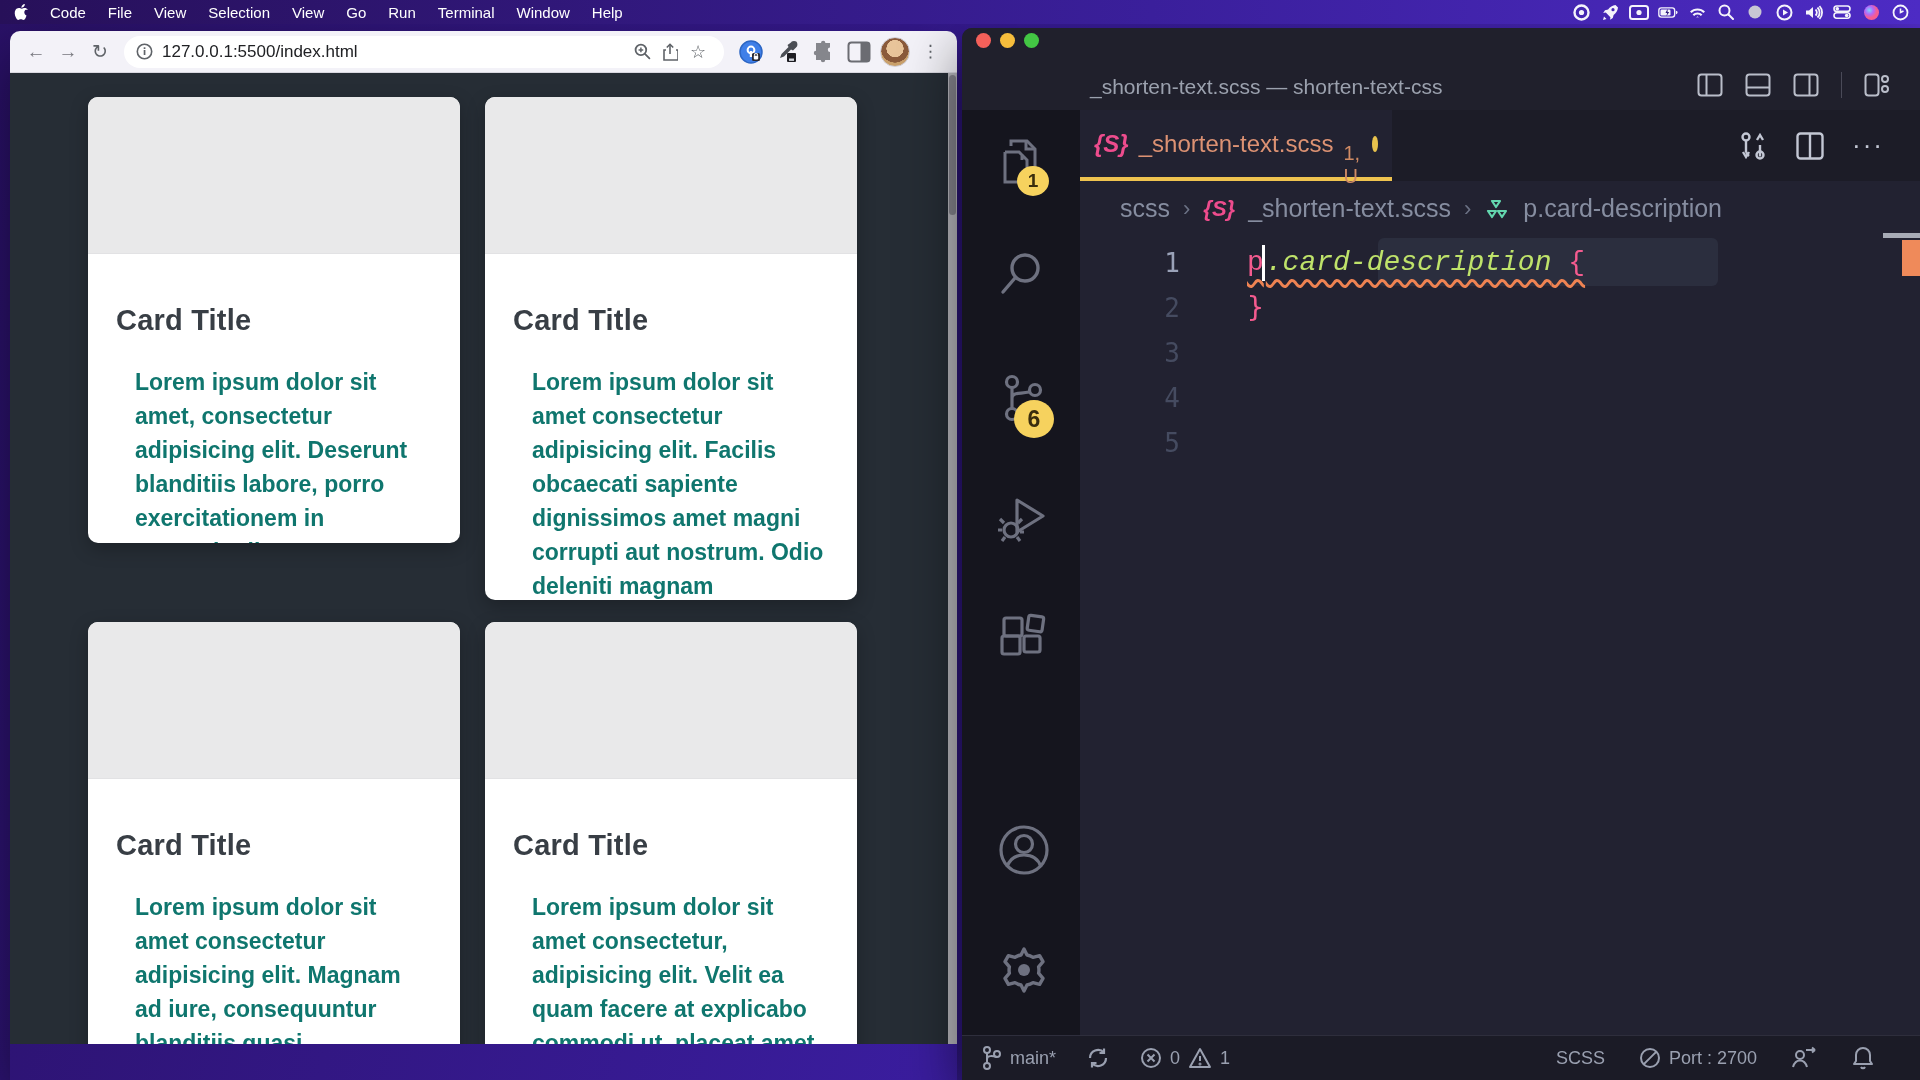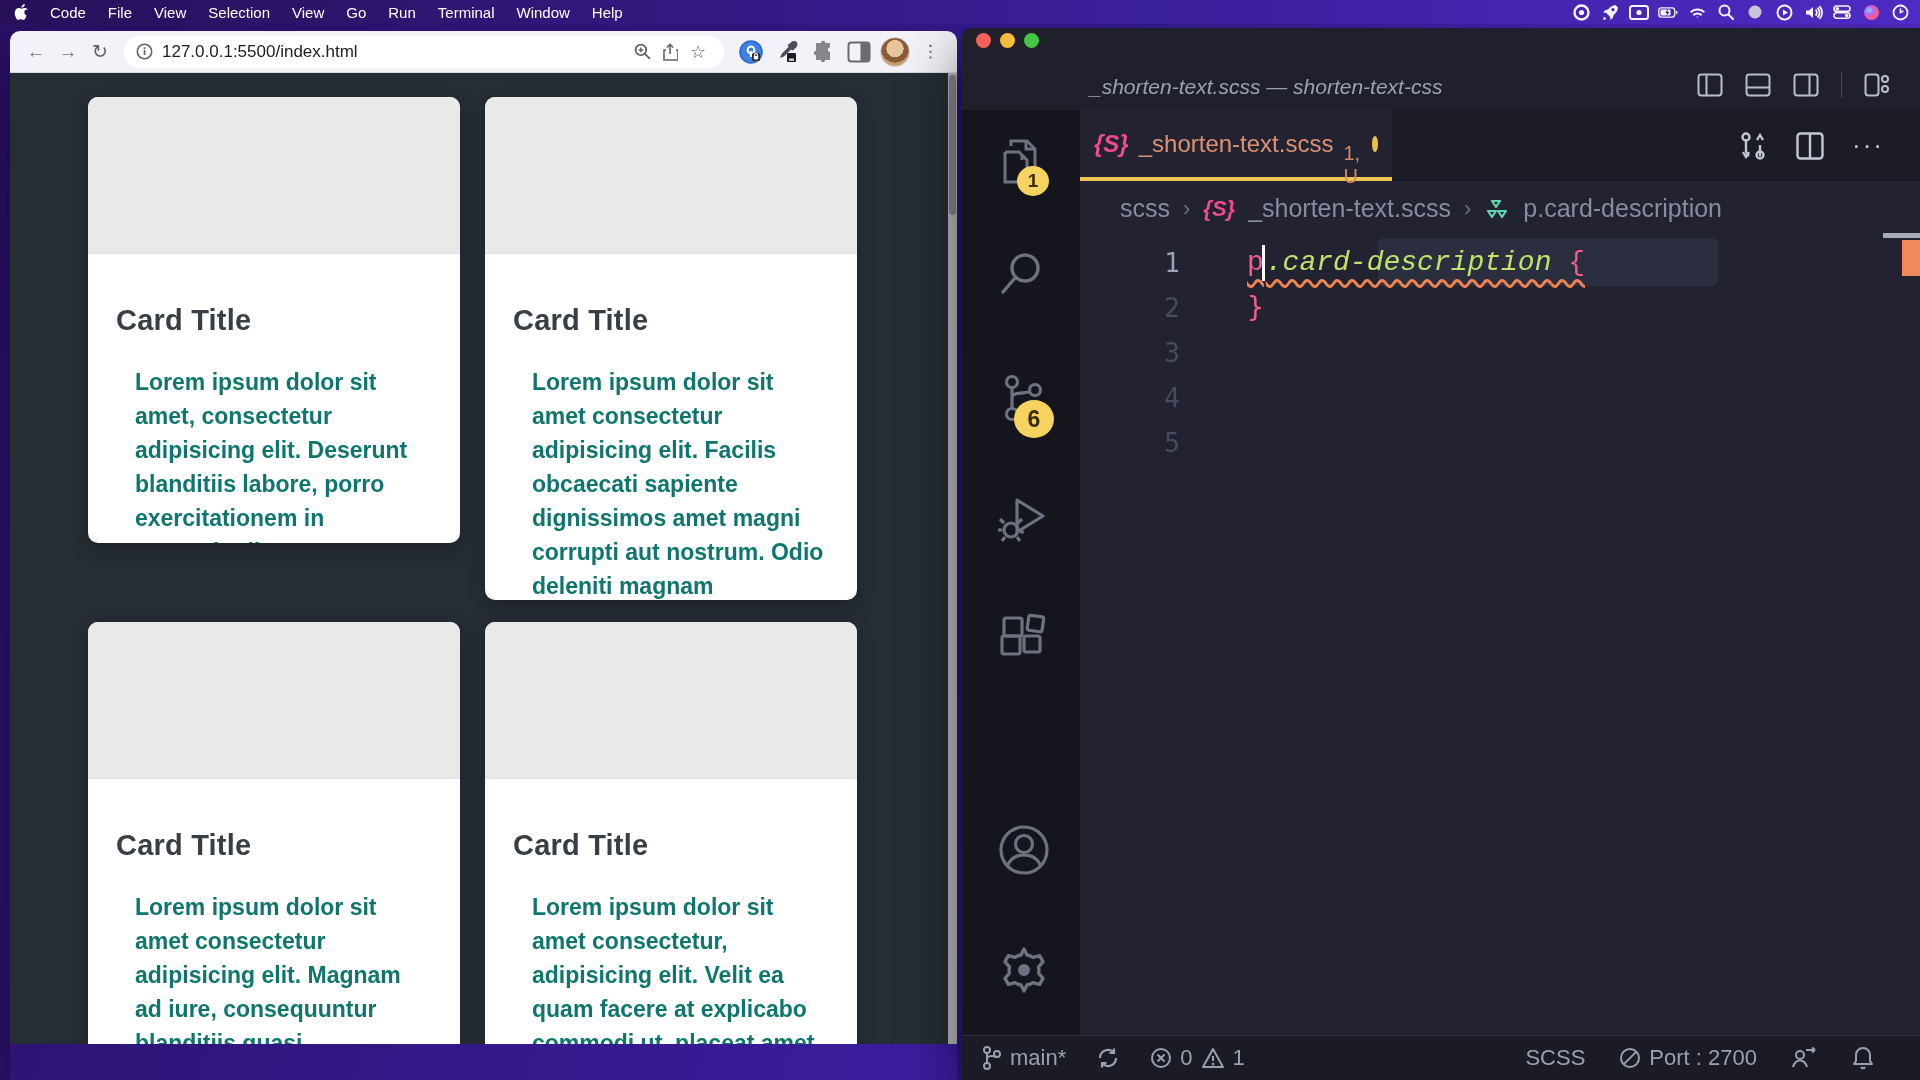--- a/index.html
+++ b/index.html
@@ -73,21 +73,21 @@
   .pg-scroll{ position:absolute; right:0; top:0; width:9px; height:100%; background:#b7b6bc; }
   .pg-thumb{ position:absolute; right:1px; top:2px; width:7px; height:140px; border-radius:4px; background:#85848c; }
 
   
   .vscode{
     position:absolute; left:962px; top:28px; width:958px; height:1052px;
     background:#222231; border-radius:10px 0 0 0; overflow:hidden;
     box-shadow:0 22px 60px rgba(0,0,0,.55);
     color:#9aa0ad;
   }
-  .vs-titlebar{ position:relative; height:82px; background:#20202c;font-style:italic; }
+  .vs-titlebar{ position:relative; height:82px; background:#20202c; }
   .vs-lights{ position:absolute; left:14px; top:5px; display:flex; gap:9px; }
   .vs-light{ width:15px; height:15px; border-radius:50%; }
   .vs-title{ position:absolute; left:128px; top:47px; font-size:21px; color:#9ba1ae; white-space:nowrap; }
   .vs-layout{ position:absolute; right:30px; top:44px; display:flex; align-items:center; gap:22px; color:#b9bdc9; }
   .vs-sep{ width:1px; height:26px; background:#4a4a58; }
   .vs-body{ display:flex; height:925px; }
   .activitybar{ width:118px; background:#15151e; position:relative; flex:0 0 118px; }
   .act-ic{ position:absolute; left:35px; color:#6e7180; }
   .badge{
     position:absolute; background:#f6d25e; color:#3a2d0d; font-weight:bold;
@@ -119,21 +119,21 @@
   .hlbox{ position:absolute; left:298px; top:-2px; width:340px; height:48px; background:#2b2e3e; border-radius:6px; z-index:0; }
   .tok-pink{ color:#f45b8f; }
   .tok-class{ color:#bfe36a; font-style:italic; }
   .squig{ text-decoration:underline wavy #ef8352; text-decoration-thickness:3px; text-underline-offset:9px;font-family:Liberation Mono, monospace; }
   .cursor{ display:inline-block; width:3px; height:36px; background:#ffffff; vertical-align:middle; margin:0 1px 0 -2px; }
   .ruler-cursor{ position:absolute; right:0; top:-3px; width:37px; height:5px; background:#a7abb5; }
   .ruler-warn{ position:absolute; right:0; top:4px; width:18px; height:36px; background:#ef8a5a; }
   .statusbar{
     position:absolute; left:0; bottom:0; width:100%; height:45px; background:#1b1b26;
     border-top:1px solid #2e2e3c; display:flex; align-items:center;
-    font-size:22px; color:#9aa0b0; padding:0 45px 0 20px;
+    font-size:18px; color:#9aa0b0; padding:0 45px 0 20px;
   }
   .sb-item{ display:flex; align-items:center; gap:8px; margin-right:30px; white-space:nowrap; }
   .sb-right{ margin-left:auto; display:flex; align-items:center; }
   .sb-right .sb-item{ margin-right:0; margin-left:34px; }
 </style>
 </head>
 <body>
 
 <div class="menubar">
   <span class="apple">

